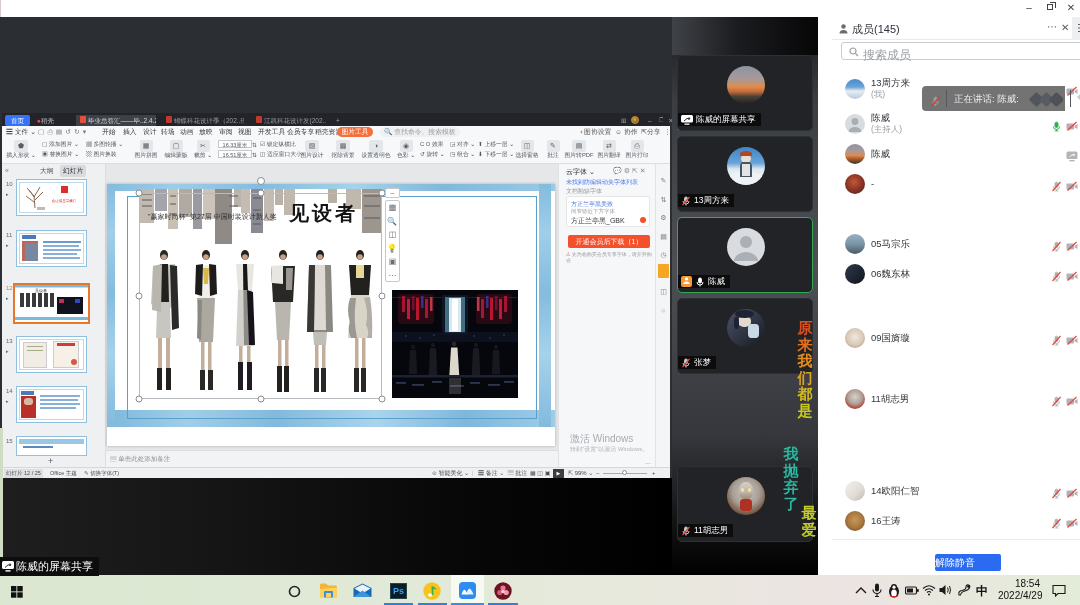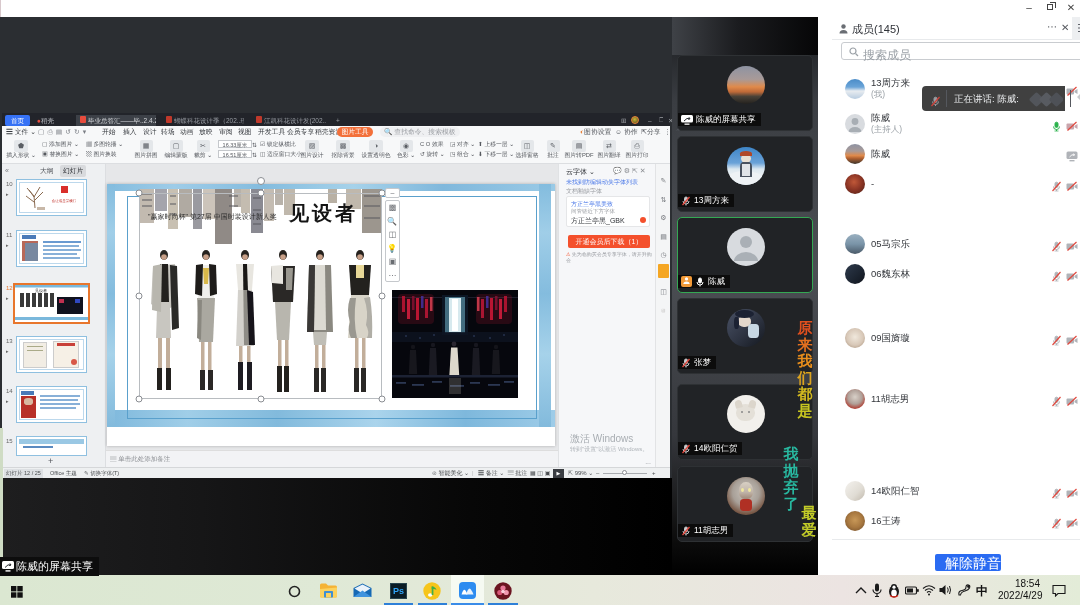--- a/index.html
+++ b/index.html
@@ -108,37 +108,20 @@
    </div>
    <div class="vlabel"><svg width="10" height="10" viewBox="0 0 10 10">
             <g stroke="#c8cacd" fill="#c8cacd">
               <rect x="3.5" y="1" width="3" height="5" rx="1.5"></rect>
               <path d="M2 5 a3 3 0 0 0 6 0" fill="none" stroke-width="1"></path>
               <line x1="5" y1="8" x2="5" y2="9.5" stroke-width="1"></line>
             </g>
             <line x1="1.5" y1="9" x2="8.5" y2="1" stroke="#e0483e" stroke-width="1.3"></line>
           </svg>张梦</div>
  </div>
- <div class="vtile" style="top:367px;">
-   <div class="vavatar" style="background:#f2f0ec;">
-     <div style="position:absolute;left:9px;top:9px;width:19px;height:17px;background:#e4e0d8;border-radius:50% 50% 45% 45%;"></div>
-     <div style="position:absolute;left:8px;top:5px;width:7px;height:8px;background:#dcd6cc;border-radius:50% 50% 0 0;transform:rotate(-15deg);"></div>
-     <div style="position:absolute;left:22px;top:5px;width:7px;height:8px;background:#dcd6cc;border-radius:50% 50% 0 0;transform:rotate(15deg);"></div>
-     <div style="position:absolute;left:14px;top:16px;width:2px;height:2px;background:#888;border-radius:50%;"></div>
-     <div style="position:absolute;left:21px;top:16px;width:2px;height:2px;background:#888;border-radius:50%;"></div>
-   </div>
-   <div class="vlabel"><svg width="10" height="10" viewBox="0 0 10 10">
-            <g stroke="#c8cacd" fill="#c8cacd">
-              <rect x="3.5" y="1" width="3" height="5" rx="1.5"></rect>
-              <path d="M2 5 a3 3 0 0 0 6 0" fill="none" stroke-width="1"></path>
-              <line x1="5" y1="8" x2="5" y2="9.5" stroke-width="1"></line>
-            </g>
-            <line x1="1.5" y1="9" x2="8.5" y2="1" stroke="#e0483e" stroke-width="1.3"></line>
-          </svg>14欧阳仁贺</div>
- </div>
  <div class="vtile" style="top:449px;">
    <div class="vavatar" style="background:radial-gradient(circle at 50% 40%,#cac4bc 0%,#a8a098 45%,#7a5a48 72%,#46342a 100%);">
      <div style="position:absolute;left:12px;top:5px;width:14px;height:17px;background:linear-gradient(180deg,#d8d0c4 0%,#c0b4a8 60%,#a08878 100%);border-radius:48% 48% 40% 40%;"></div>
      <div style="position:absolute;left:14px;top:11px;width:3px;height:4px;background:#f0e8a0;border-radius:50%;"></div>
      <div style="position:absolute;left:21px;top:11px;width:3px;height:4px;background:#f0e8a0;border-radius:50%;"></div>
      <div style="position:absolute;left:13px;top:22px;width:12px;height:12px;background:#b03024;border-radius:30%;"></div>
    </div>
    <div class="vlabel"><svg width="10" height="10" viewBox="0 0 10 10">
             <g stroke="#c8cacd" fill="#c8cacd">
               <rect x="3.5" y="1" width="3" height="5" rx="1.5"></rect>
@@ -340,21 +323,21 @@
               <line x1="3.5" y1="10" x2="7.5" y2="10" stroke-width="0.8"></line>
             </g>
             <line x1="1.5" y1="10" x2="9.5" y2="1" stroke="#e0483e" stroke-width="1.2"></line>
           </svg></div>
         <div style="position:absolute;left:234px;top:9px;"><svg width="12" height="11" viewBox="0 0 12 10">
             <rect x="0.5" y="2" width="7.5" height="6" rx="1" fill="#b0b3b8"></rect>
             <path d="M8.5 4.2 L11.5 2.5 V7.5 L8.5 5.8 Z" fill="#b0b3b8"></path>
             <line x1="1.5" y1="9" x2="10.5" y2="0.5" stroke="#e0483e" stroke-width="1.2"></line>
           </svg></div>
       </div>
- <div style="position:absolute;left:90px;top:69px;width:143px;height:25px;background:#404040;border-radius:4px 0 0 4px;">
+ <div style="position:absolute;left:90px;top:69px;width:143px;height:25px;background:#737373;border-radius:4px 0 0 4px;">
   <div style="position:absolute;left:8px;top:7px;"><svg width="11" height="11" viewBox="0 0 11 11">
             <g stroke="#9a9da2" fill="#9a9da2">
               <rect x="4" y="1.2" width="3" height="5.2" rx="1.5"></rect>
               <path d="M2.5 5.5 a3 3 0 0 0 6 0" fill="none" stroke-width="1"></path>
               <line x1="5.5" y1="8.5" x2="5.5" y2="10" stroke-width="1"></line>
             </g>
             <line x1="1.5" y1="10" x2="9.5" y2="1" stroke="#d04038" stroke-width="1.2"></line>
           </svg></div>
   <div style="position:absolute;left:24px;top:4px;width:1px;height:17px;background:#55585e;"></div>
   <div style="position:absolute;left:32px;top:7px;font-size:9.5px;color:#e8eaec;">正在讲话: 陈威:</div>
@@ -362,21 +345,21 @@
     <rect x="2" y="4" width="11" height="11" rx="2" transform="rotate(45 7.5 9.5)" fill="#52555b"></rect>
     <rect x="12" y="4" width="11" height="11" rx="2" transform="rotate(45 17.5 9.5)" fill="#585b61"></rect>
     <rect x="22" y="4" width="11" height="11" rx="2" transform="rotate(45 27.5 9.5)" fill="#4e5157"></rect>
   </svg>
   <div style="position:absolute;left:148px;top:4px;width:1px;height:17px;background:#55585e;"></div>
   <svg style="position:absolute;left:154px;top:6px;" width="13" height="12" viewBox="0 0 13 12">
           <path d="M5 1 L1 5 L5 9 V6.5 Q10 6 11.5 11 Q12.5 4.5 5 3.5 Z" fill="#c8cacd"></path>
         </svg>
  </div>
  <div style="position:absolute;left:0;top:522px;width:261px;height:36px;border-top:1px solid #e8eaec;background:#fff;">
-  <div style="position:absolute;left:103px;top:14px;width:66px;height:17px;background:#2a6bf2;border-radius:2px;color:#fff;font-size:14px;text-align:right;line-height:18px;">解除静音</div>
+  <div style="position:absolute;left:103px;top:14px;width:66px;height:17px;background:#2a6bf2;border-radius:2px;color:#fff;font-size:10px;text-align:left;line-height:18px;">解除静音</div>
  </div>
 </div>
 <div class="abs" id="taskbar">
  <svg style="position:absolute;left:11px;top:11px;" width="12" height="12">
         <rect x="0" y="0" width="5.4" height="5.4" fill="#111"></rect>
         <rect x="6.3" y="0" width="5.4" height="5.4" fill="#111"></rect>
         <rect x="0" y="6.3" width="5.4" height="5.4" fill="#111"></rect>
         <rect x="6.3" y="6.3" width="5.4" height="5.4" fill="#111"></rect>
       </svg>
  <svg style="position:absolute;left:288px;top:10px;" width="13" height="13">

